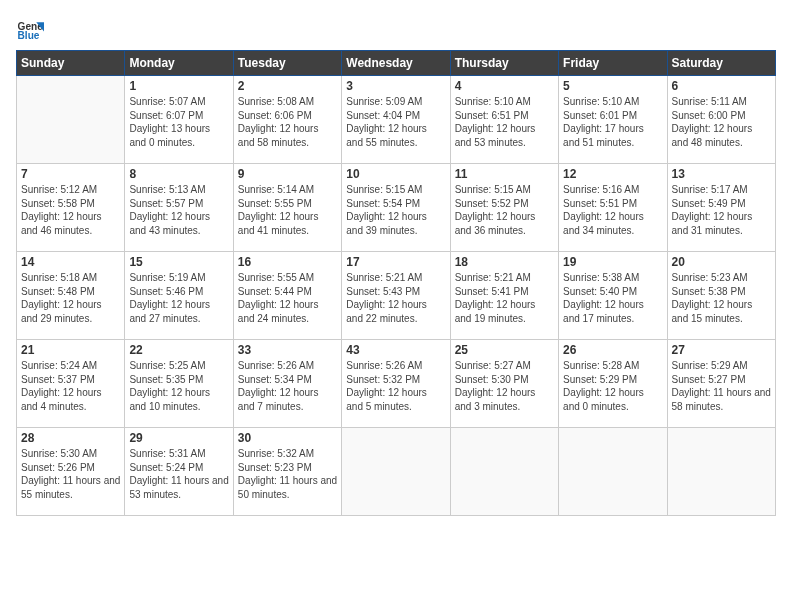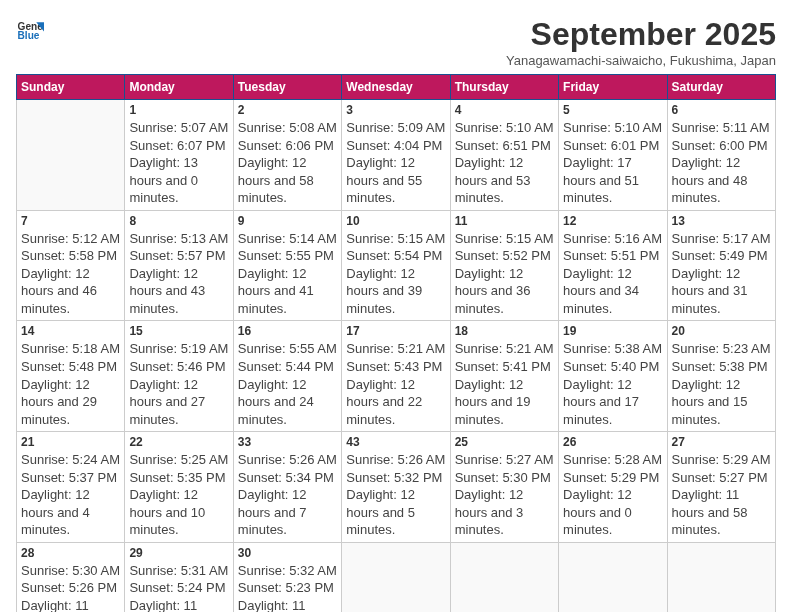--- a/index.html
+++ b/index.html
@@ -36,21 +36,21 @@
     .calendar-subtitle {
       font-size: 13px;
       color: #555;
     }
     .calendar {
       width: 100%;
       border-collapse: collapse;
       table-layout: fixed;
     }
     .calendar thead tr th {
-      background: #be185d;
+      background: #404040;
       color: #fff;
       font-size: 12px;
       font-weight: bold;
       padding: 5px 4px;
       text-align: left;
       border: 1px solid #1a5090;
     }
     .calendar tbody tr td {
       vertical-align: top;
       border: 1px solid #ccc;
@@ -64,43 +64,39 @@
       background: #f9f9f9;
     }
     .day-number {
       font-size: 12px;
       font-weight: bold;
       color: #333;
       display: block;
       margin-bottom: 2px;
     }
     .day-info {
-      font-size: 13px;
+      font-size: 10px;
       color: #444;
       line-height: 1.35;
     }
     .day-info span { display: block; }
     .last-row td {
       height: 76px;
     }
   </style>
 </head>
 <body>
 
 <div class="header">
   <div class="logo">
     <svg class="logo-icon" viewBox="0 0 36 36">
       <text x="2" y="18" font-size="13" font-weight="bold" fill="#333" font-family="Arial">General</text>
       <text x="2" y="30" font-size="13" font-weight="bold" fill="#1a6fba" font-family="Arial">Blue</text>
       <polygon points="26,8 36,8 36,20" fill="#1a6fba"></polygon>
     </svg>
-  </div>
-  <div class="title-block">
-    <div class="calendar-title">September 2025</div>
-    <div class="calendar-subtitle">Yanagawamachi-saiwaicho, Fukushima, Japan</div>
   </div>
 </div>
 
 <table class="calendar">
   <thead>
     <tr>
     <th>Sunday</th>
         <th>Monday</th>
         <th>Tuesday</th>
         <th>Wednesday</th>

